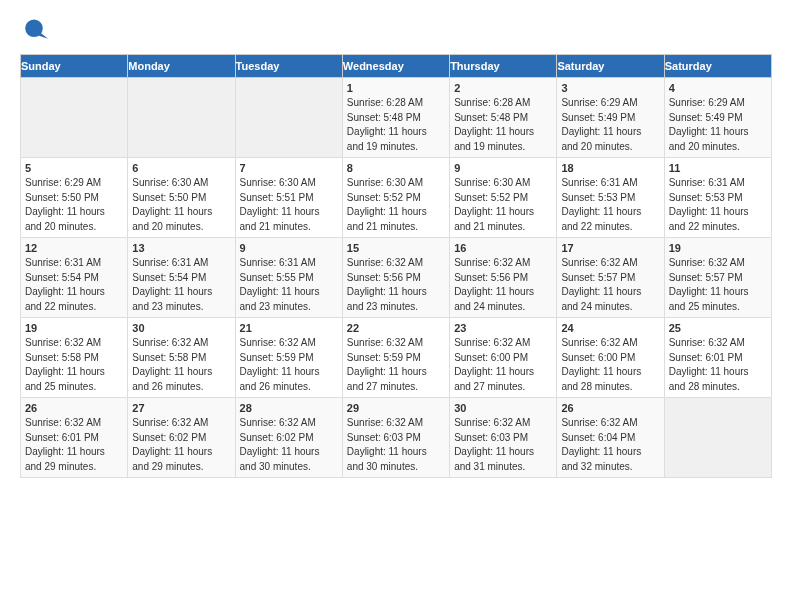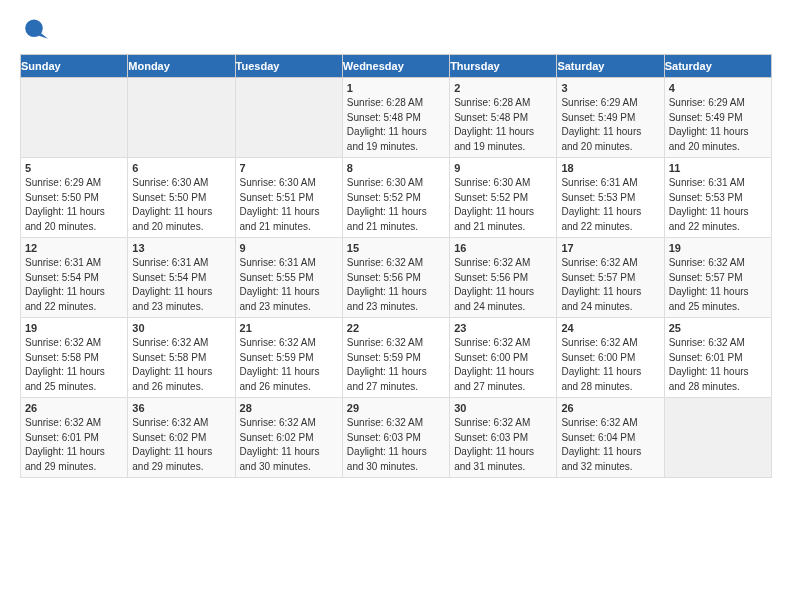--- a/index.html
+++ b/index.html
@@ -323,21 +323,21 @@
         </tr>
         <tr>
           <td>
             <span class="day-num">26</span>
             <div class="day-info" style="white-space: pre-line;">Sunrise: 6:32 AM
 Sunset: 6:01 PM
 Daylight: 11 hours
 and 29 minutes.</div>
           </td>
           <td>
-            <span class="day-num">36</span>
+            <span class="day-num">27</span>
             <div class="day-info" style="white-space: pre-line;">Sunrise: 6:32 AM
 Sunset: 6:02 PM
 Daylight: 11 hours
 and 29 minutes.</div>
           </td>
           <td>
             <span class="day-num">28</span>
             <div class="day-info" style="white-space: pre-line;">Sunrise: 6:32 AM
 Sunset: 6:02 PM
 Daylight: 11 hours

